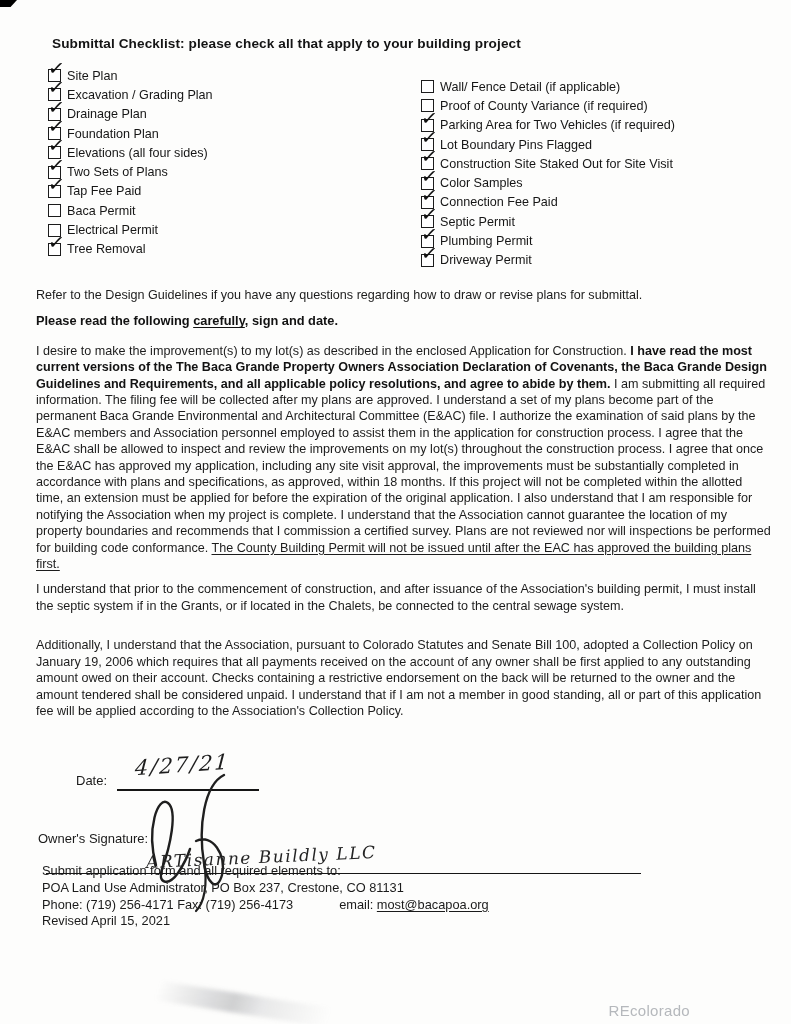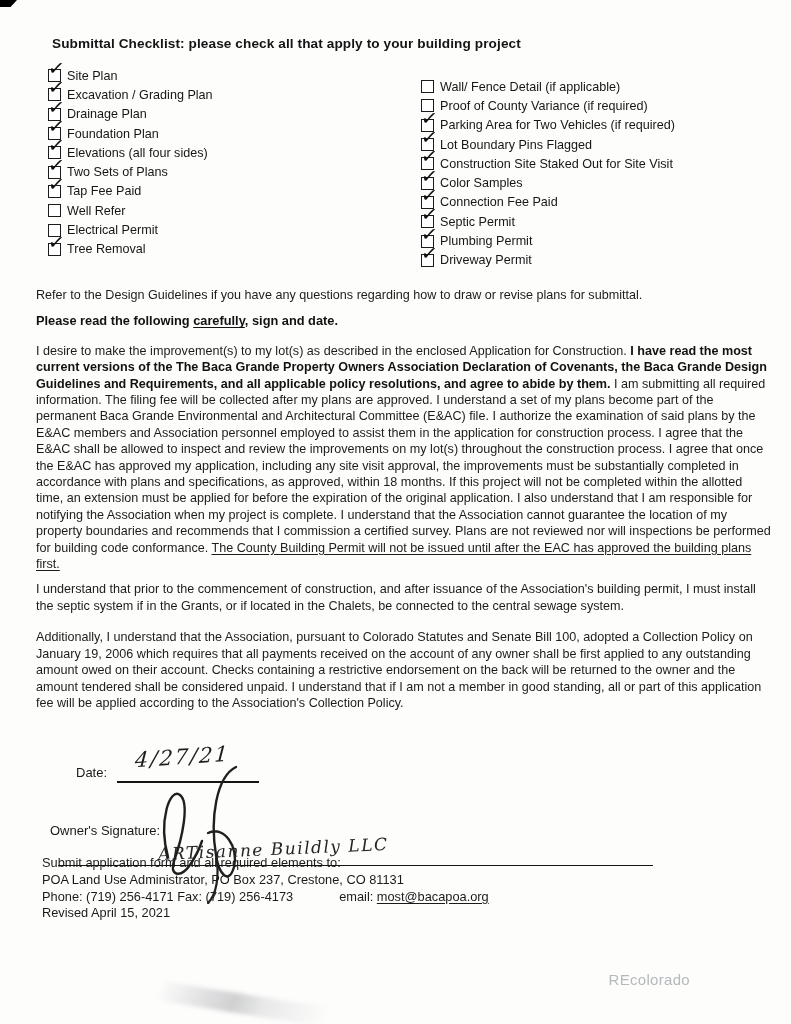--- a/index.html
+++ b/index.html
@@ -36,38 +36,38 @@
     font-family:"DejaVu Sans",sans-serif;
   }
   .clabel{font-size:12.6px;color:#161616;white-space:nowrap;}
 
   
   .para{font-size:12.6px;line-height:16.4px;color:#1c1c1c;width:736px;margin:0;}
   .refer{margin-top:17px;}
   .read-line{margin-top:10px;font-weight:bold;font-size:12.8px;color:#121212;}
   .agree{margin-top:13px;text-align:left;}
   .septic{margin-top:9px;}
-  .collection{margin-top:15px;}
+  .collection{margin-top:23px;}
   .b{font-weight:bold;color:#121212;}
   .u{text-decoration:underline;text-underline-offset:2px;}
 
   
   .date-row{position:relative;margin:46px 0 0 6px;font-size:13px;height:26px;}
   .date-label{display:inline-block;vertical-align:bottom;padding-bottom:3px;margin-left:34px;}
   .date-line{
     display:inline-block;width:142px;margin-left:10px;vertical-align:bottom;
     border-bottom:2px solid #151515;height:24px;position:relative;
   }
   .hand{font-family:"DejaVu Serif",serif;font-style:italic;color:#1d1d1d;}
   .hand-date{
     position:absolute;left:18px;top:-12px;font-size:21px;letter-spacing:2px;
     transform:rotate(-4deg) skewX(-8deg);white-space:nowrap;
   }
 
-  .sig-row{position:relative;margin:40px 0 0 14px;font-size:13px;height:26px;text-decoration:underline;}
+  .sig-row{position:relative;margin:40px 0 0 2px;font-size:13px;height:26px;text-decoration:underline;}
   .sig-label{display:inline-block;vertical-align:bottom;padding-bottom:3px;}
   .sig-line{
     display:inline-block;width:595px;margin-left:8px;vertical-align:bottom;
     border-bottom:1.6px solid #151515;height:24px;position:relative;
   }
   .hand-sig{
     position:absolute;left:100px;top:-2px;font-size:17px;letter-spacing:1.5px;
     transform:rotate(-2.5deg);white-space:nowrap;color:#242424;
   }
   .scribble{
@@ -84,21 +84,21 @@
   .corner-mark{
     position:absolute;left:0;top:0;width:17px;height:7px;background:#000;
     clip-path:polygon(0 0,100% 0,62% 100%,0 100%);
   }
   .smudge{
     position:absolute;left:148px;top:994px;width:190px;height:20px;
     background:linear-gradient(100deg,transparent 5%,rgba(110,112,118,.32) 45%,rgba(140,142,148,.18) 60%,transparent 95%);
     transform:rotate(9deg);filter:blur(2px);
   }
   .watermark{
-    position:absolute;right:7px;top:971px;font-size:15px;color:#b5b8bc;
+    position:absolute;right:7px;top:1002px;font-size:15px;color:#b5b8bc;
     letter-spacing:.3px;font-family:"Liberation Sans",sans-serif;
   }
 </style>
 </head>
 <body>
 
 <div class="page">
   <div class="corner-mark"></div>
 
   <div class="content">
@@ -143,21 +143,21 @@
           <span class="clabel">Two Sets of Plans</span>
         </div>
         <div class="check-item">
           <span class="cbox checked">
               <span class="mark">✓</span>
             </span>
           <span class="clabel">Tap Fee Paid</span>
         </div>
         <div class="check-item">
           <span class="cbox"></span>
-          <span class="clabel">Well Refer</span>
+          <span class="clabel">Baca Permit</span>
         </div>
         <div class="check-item">
           <span class="cbox"></span>
           <span class="clabel">Electrical Permit</span>
         </div>
         <div class="check-item">
           <span class="cbox checked">
               <span class="mark">✓</span>
             </span>
           <span class="clabel">Tree Removal</span>

